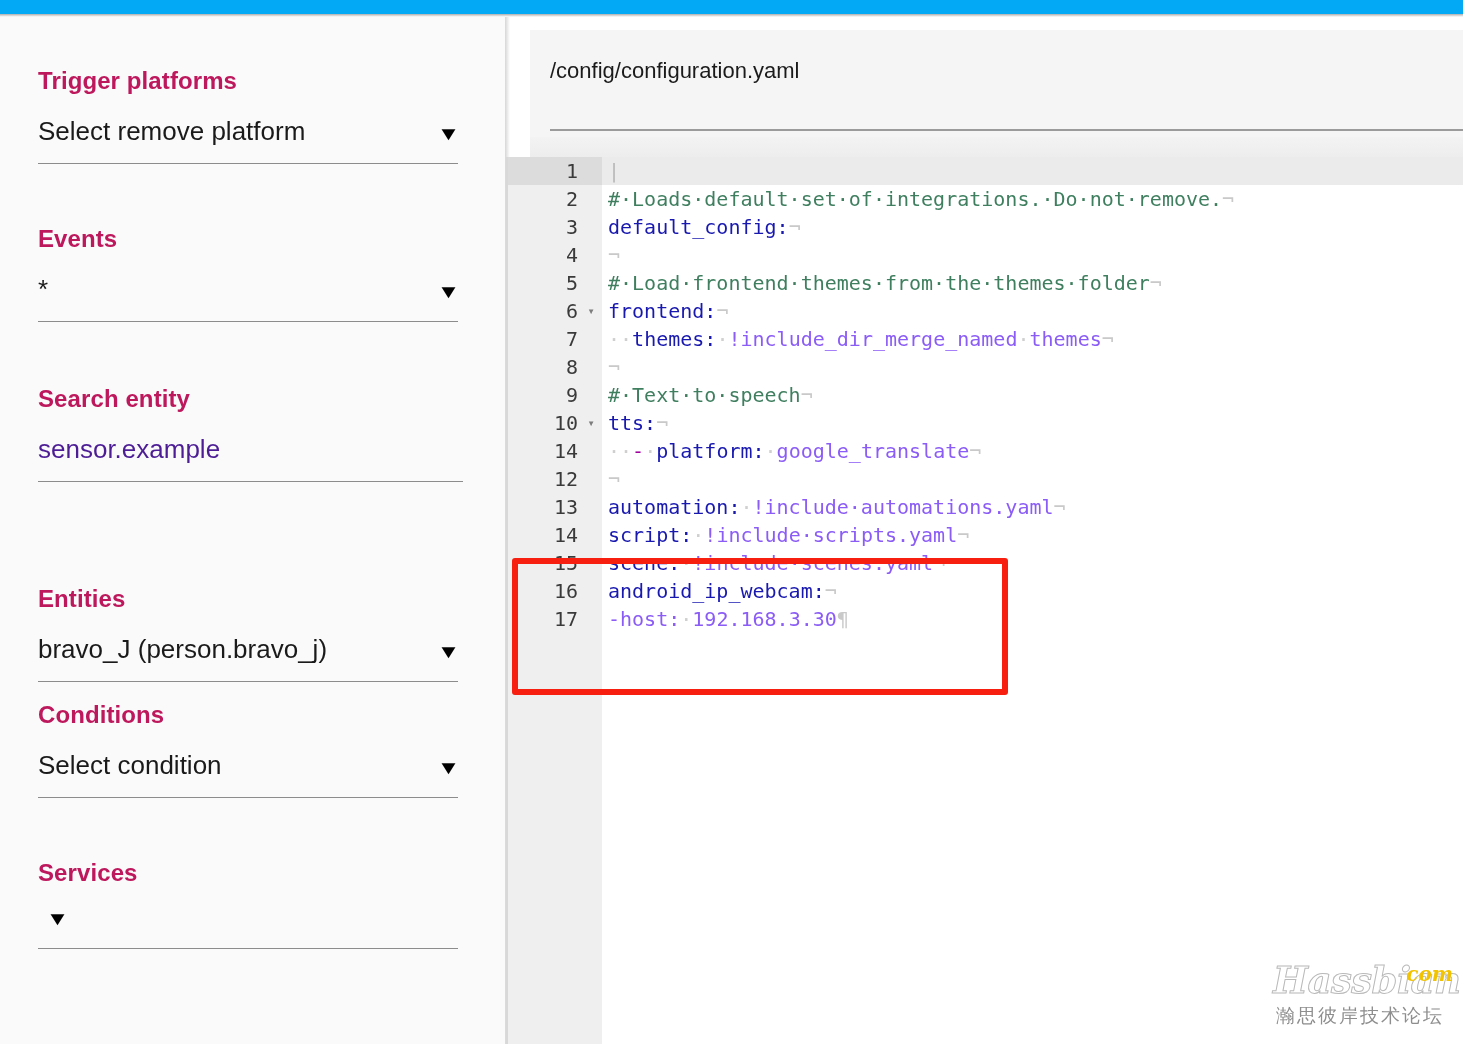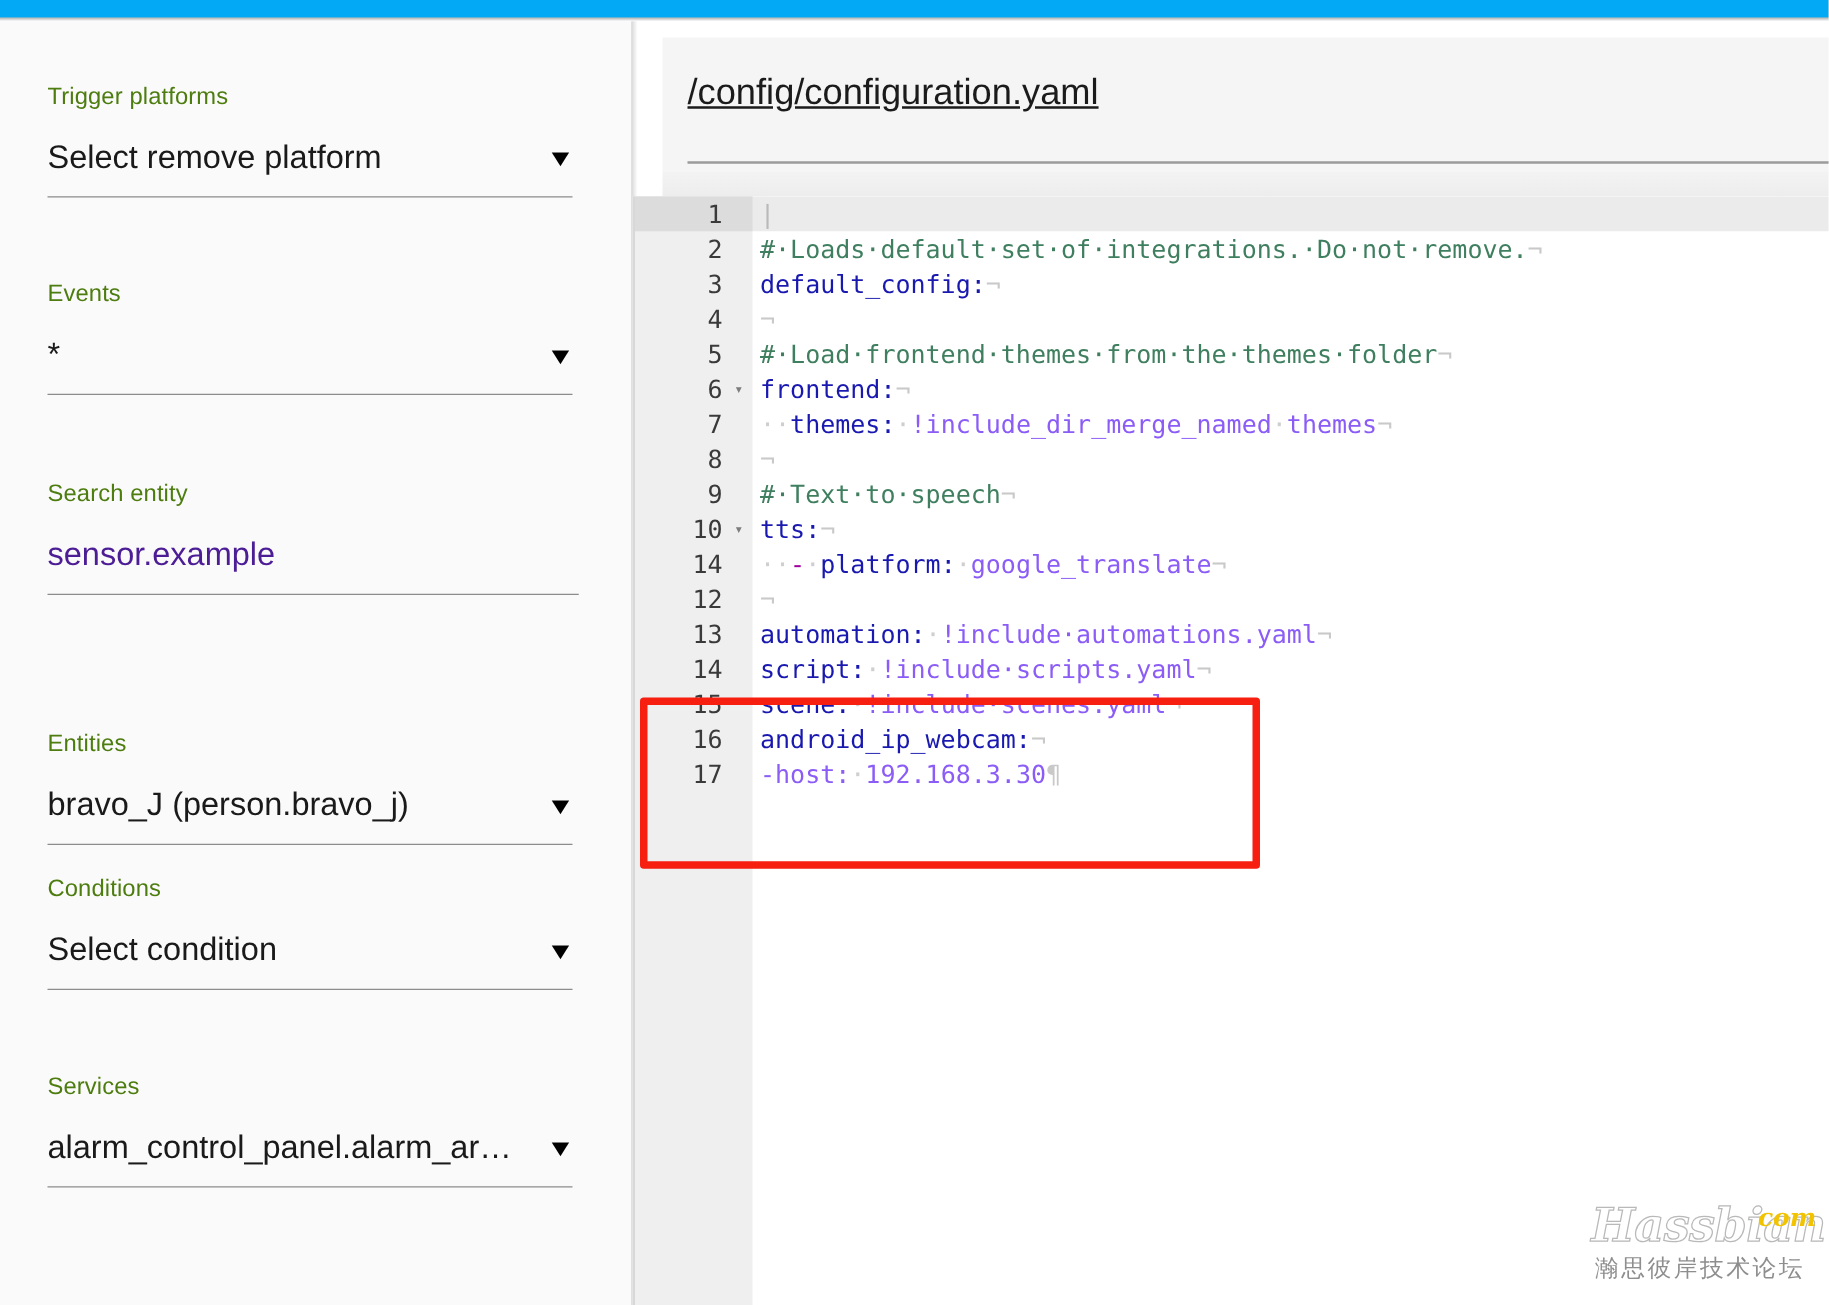--- a/index.html
+++ b/index.html
@@ -32,21 +32,21 @@
     background: #fafafa;
   }
   .sidebar-edge {
     position: absolute; left: 505px; top: 17px;
     width: 5px; height: 1027px;
     background: linear-gradient(to right, rgba(0,0,0,0.16), rgba(0,0,0,0));
   }
 
   .field { position: absolute; left: 38px; }
   .field-label {
-    font-size: 19px; color: #4d7c0f; font-weight: 400;
+    font-size: 24px; color: #be185d; font-weight: 700;
     letter-spacing: 0.1px; white-space: nowrap;
   }
   .field-row {
     display: flex; align-items: flex-end; justify-content: space-between;
     margin-top: 22px;
   }
   .field-value {
     font-size: 26px; color: #1a1a1a; font-weight: 400;
     white-space: nowrap; overflow: hidden; line-height: 1.15;
   }
@@ -60,21 +60,21 @@
   }
 
   
   .editor-card {
     position: absolute; left: 530px; top: 30px;
     width: 933px; height: 107px;
     background: #f5f5f5;
   }
   .editor-title {
     position: absolute; left: 20px; top: 28px;
-    font-size: 29px; color: #1b1b1b; white-space: nowrap; text-decoration: underline;
+    font-size: 22px; color: #1b1b1b; white-space: nowrap;
   }
   .editor-title-rule {
     position: absolute; left: 20px; top: 99px;
     width: 913px; height: 2px; background: #9b9b9b;
   }
   .editor-card-fade {
     position: absolute; left: 530px; top: 137px;
     width: 933px; height: 20px;
     background: linear-gradient(to bottom, #f3f3f3, #ededed);
   }
@@ -219,21 +219,20 @@
       <div class="field-row">
         <div class="field-value">Select condition</div>
         <div class="caret">▼</div>
       </div>
       <div class="underline"></div>
     </div>
 
     <div class="field" style="top:842px; width:420px;">
       <div class="field-label">Services</div>
       <div class="field-row">
-        <div class="field-value">alarm_control_panel.alarm_ar…</div>
         <div class="caret">▼</div>
       </div>
       <div class="underline"></div>
     </div>
 
   </div>
   <div class="sidebar-edge"></div>
 
   <div class="editor-card">
     <div class="editor-title">/config/configuration.yaml</div>

